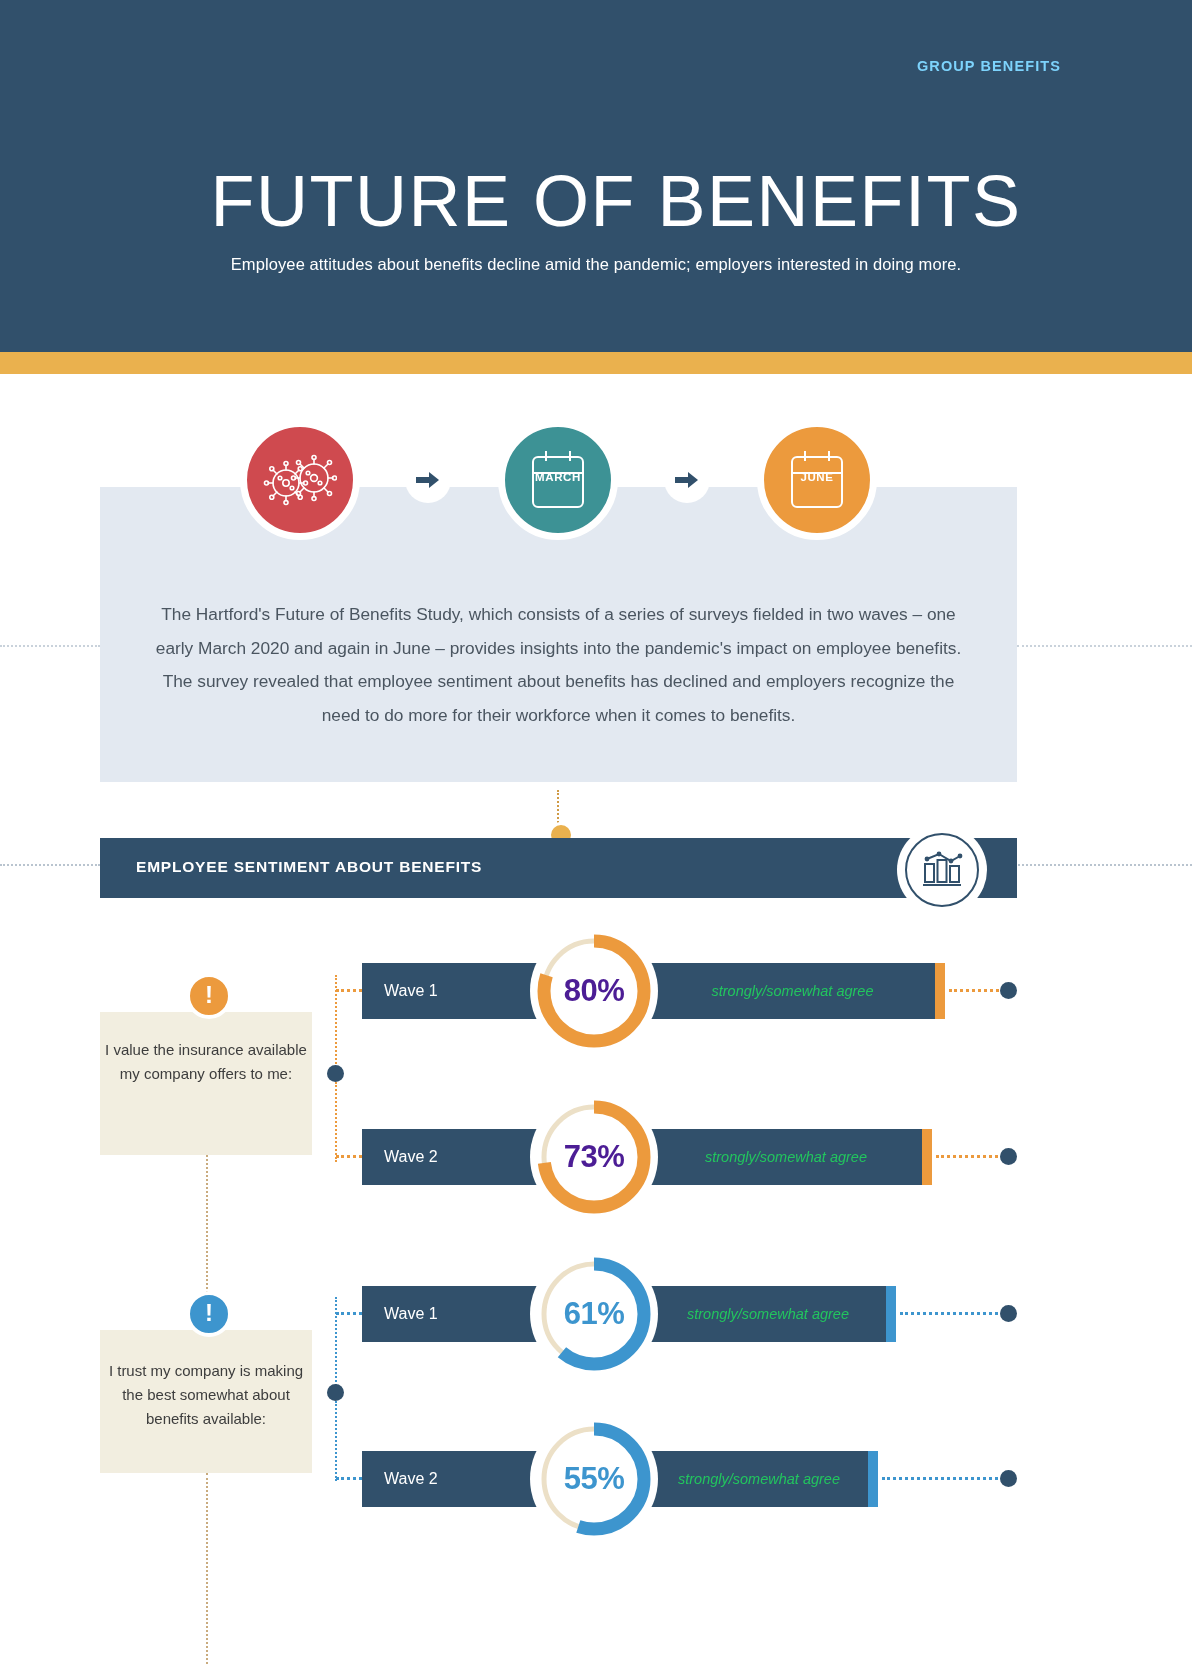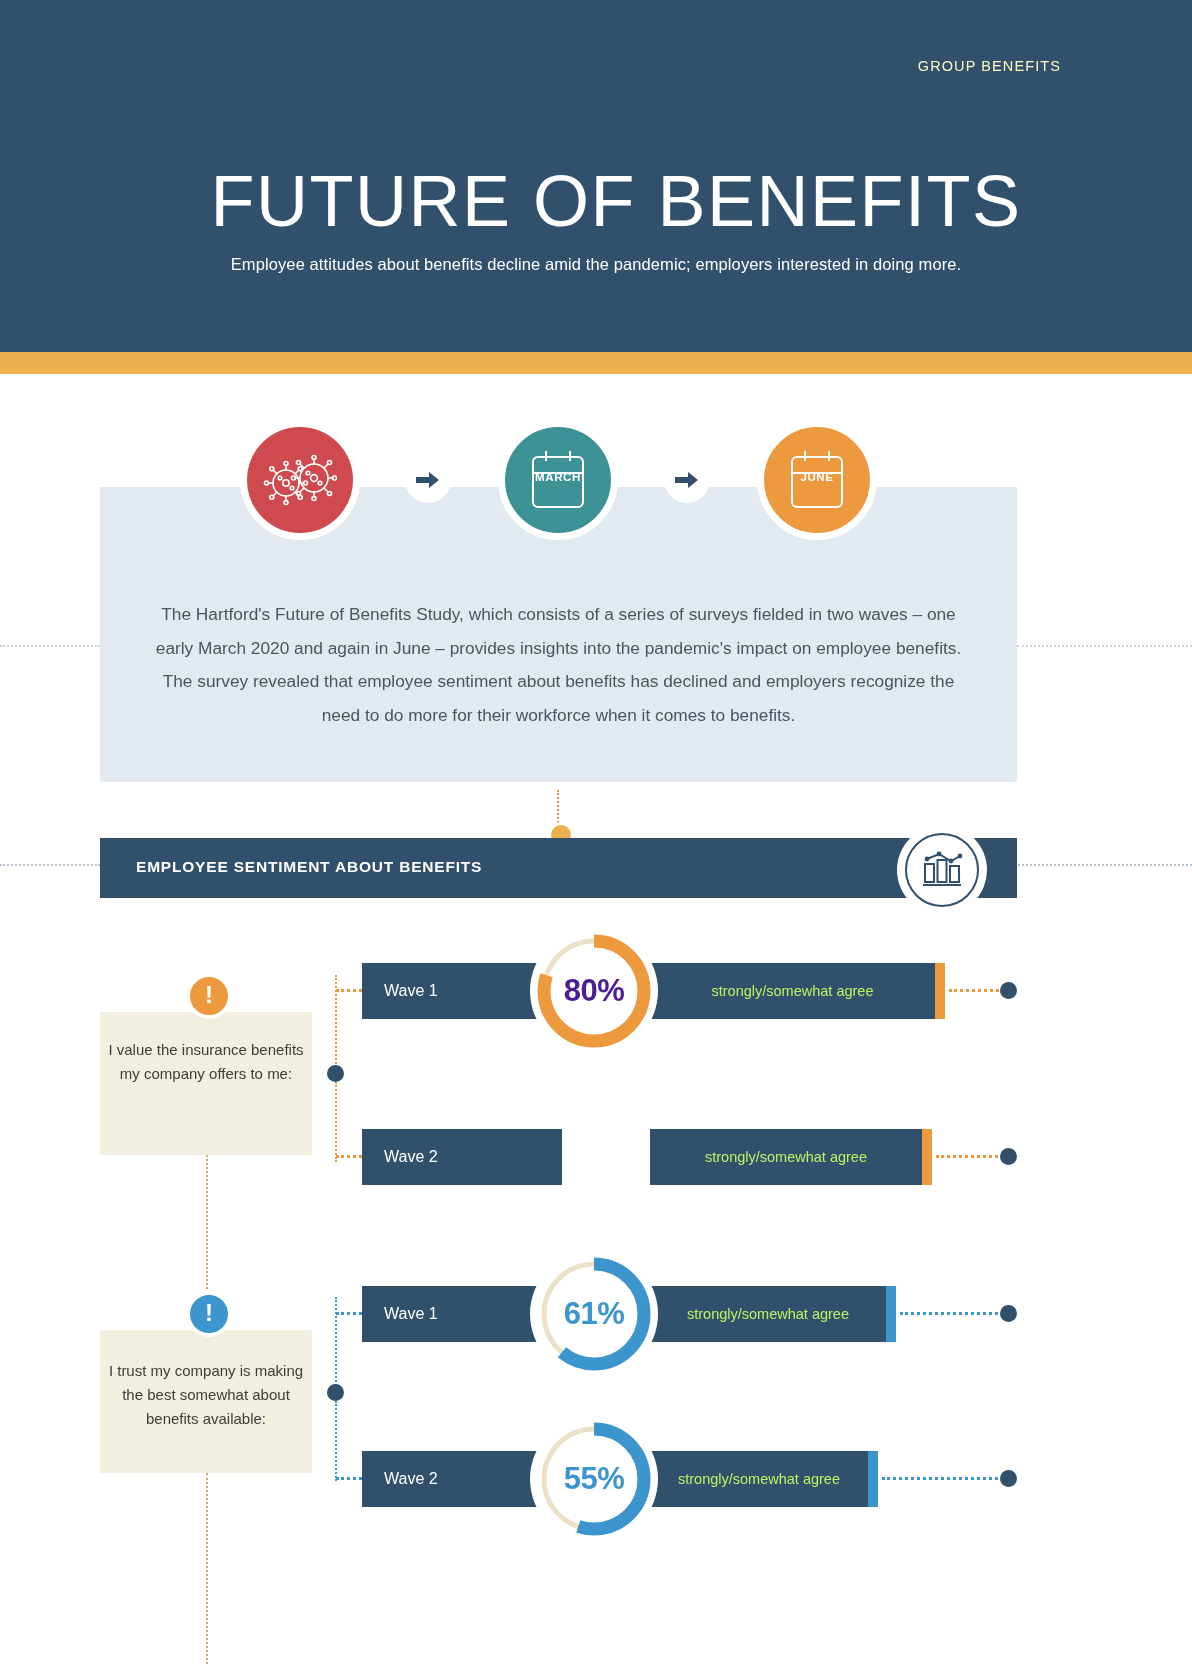--- a/index.html
+++ b/index.html
@@ -8,21 +8,21 @@
     font-family:"Liberation Sans","DejaVu Sans",sans-serif;
     overflow:hidden;position:relative;
   }
   
   .header{
     position:absolute;left:0;top:0;width:1192px;height:352px;
     background:#31506b;
   }
   .eyebrow{
     position:absolute;right:131px;top:58px;
-    color:#fef9c3;font-size:14.5px;font-weight:normal;letter-spacing:1.1px;
+    color:#7dd3fc;font-size:14.5px;font-weight:bold;letter-spacing:1.1px;
   }
   .main-title{
     position:absolute;left:0;top:155px;width:1192px;text-align:center;
     color:#ffffff;font-size:72px;font-weight:300;letter-spacing:1.5px;
     line-height:92px;white-space:nowrap;margin-left:20px;
   }
   .subtitle{
     position:absolute;left:0;top:255px;width:1192px;text-align:center;
     color:#ffffff;font-size:16.5px;font-weight:400;letter-spacing:.1px;
   }
@@ -124,21 +124,21 @@
   .wrow{position:absolute;height:56px;}
   .bar-left{
     position:absolute;left:0;top:0;width:200px;height:56px;background:#31506b;
     display:flex;align-items:center;
   }
   .bar-left span{color:#ffffff;font-size:16px;font-weight:normal;margin-left:22px;}
   .bar-right{
     position:absolute;top:0;height:56px;background:#31506b;
     display:flex;align-items:center;justify-content:center;
   }
-  .bar-right span{color:#bef264;font-size:14.5px;}
+  .bar-right span{color:#22c55e;font-size:14.5px;font-style:italic;}
   .bar-cap{position:absolute;top:0;width:10px;height:56px;}
 
   .donut{
     position:absolute;top:-36px;left:168px;width:128px;height:128px;border-radius:50%;
     background:#ffffff;display:flex;align-items:center;justify-content:center;
   }
   .donut svg{position:absolute;left:0;top:0;}
   .donut-val{
     position:relative;font-size:31px;font-weight:bold;letter-spacing:-.5px;
   }
@@ -276,21 +276,21 @@
           <circle cx="40" cy="6" r="2.4"></circle>
       </g>
     </svg>
   </div>
 </div>
 
 <div class="qbox" style="left:100px;top:1012px;height:143px;"></div>
 <div class="badge badge-orange" style="left:186px;top:973px;">
   <span>!</span>
 </div>
-<div class="qbox-text" style="left:100px;top:1038px;">I value the insurance benefits my company offers to me:</div>
+<div class="qbox-text" style="left:100px;top:1038px;">I value the insurance available my company offers to me:</div>
 
 <div class="spine" style="left:335px;top:975px;height:100px;border-color:#ec9a3d;"></div>
 <div class="middot" style="left:327px;top:1065px;"></div>
 <div class="spine" style="left:335px;top:1082px;height:80px;border-color:#ec9a3d;"></div>
 <div class="spine" style="left:206px;top:1155px;height:150px;border-color:#c9ab7e;"></div>
 
 <div class="wrow" style="left:362px;top:963px;width:583px;">
   <div class="bar-left">
     <span>Wave 1</span>
   </div>
@@ -311,20 +311,27 @@
 <div class="lead" style="left:336px;top:989px;width:26px;border-color:#ec9a3d;"></div>
 
 <div class="wrow" style="left:362px;top:1129px;width:583px;">
   <div class="bar-left">
     <span>Wave 2</span>
   </div>
   <div class="bar-right" style="left:288px;width:272px;">
     <span>strongly/somewhat agree</span>
   </div>
   <div class="bar-cap" style="left:560px;background:#ec9a3d;"></div>
+  <div class="donut">
+    <svg width="128" height="128" viewBox="0 0 128 128">
+      <circle cx="64" cy="64" r="50" fill="none" stroke="#ece0c7" stroke-width="5"></circle>
+      <circle cx="64" cy="64" r="50" fill="none" stroke="#ec9a3d" stroke-width="13" stroke-dasharray="229.3 314.16" transform="rotate(-90 64 64)"></circle>
+    </svg>
+    <div class="donut-val v-orange">73%</div>
+  </div>
 </div>
 <div class="lead" style="left:936px;top:1155px;width:68px;border-color:#ec9a3d;"></div>
 <div class="enddot" style="left:1000px;top:1148px;"></div>
 <div class="lead" style="left:336px;top:1155px;width:26px;border-color:#ec9a3d;"></div>
 
 <div class="qbox" style="left:100px;top:1330px;height:143px;"></div>
 <div class="badge badge-blue" style="left:186px;top:1291px;">
   <span>!</span>
 </div>
 <div class="qbox-text" style="left:100px;top:1359px;">I trust my company is making the best somewhat about benefits available:</div>

